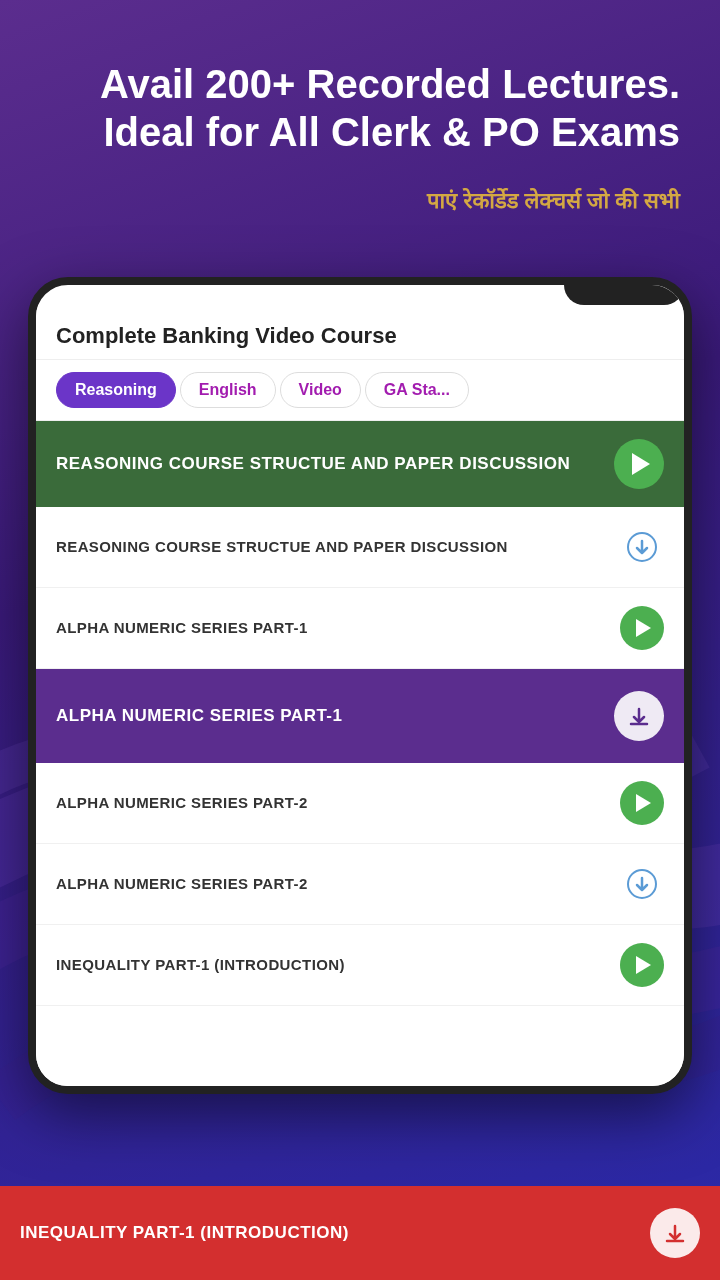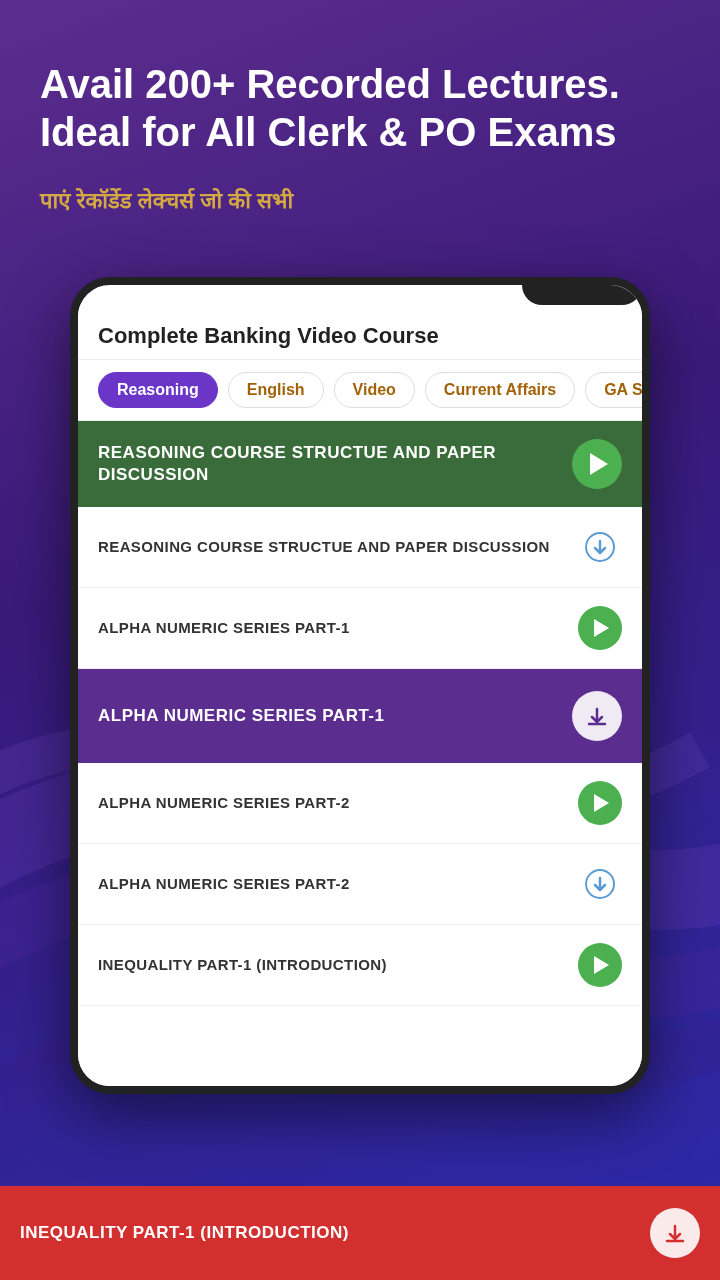--- a/index.html
+++ b/index.html
@@ -7,42 +7,42 @@
     body {
       width: 720px;
       min-height: 1280px;
       background: linear-gradient(160deg, #5b2d8e 0%, #3a1a7a 40%, #2a2aaa 100%);
       font-family: 'Arial', sans-serif;
       overflow-x: hidden;
     }
 
     .hero-section {
       padding: 60px 40px 30px 40px;
-      text-align: left;
+      text-align: right;
     }
 
     .hero-title {
       color: #ffffff;
       font-size: 40px;
       font-weight: 900;
       line-height: 1.2;
       margin-bottom: 30px;
     }
 
     .hero-subtitle {
       color: #d4a843;
       font-size: 22px;
       font-weight: 700;
       line-height: 1.4;
     }
 
     .phone-container {
       position: relative;
       margin: 30px auto 0 auto;
-      width: 580px;
+      width: 664px;
     }
 
     .phone-frame {
       background: #ffffff;
       border-radius: 40px;
       border: 8px solid #222;
       overflow: hidden;
       box-shadow: 0 20px 60px rgba(0,0,0,0.5);
       position: relative;
     }
@@ -71,39 +71,39 @@
     }
 
     .course-title {
       font-size: 22px;
       font-weight: 700;
       color: #222;
     }
 
     .tabs-row {
       display: flex;
-      gap: 10px;
+      gap: 4px;
       padding: 12px 20px;
       overflow-x: auto;
       border-bottom: 1px solid #eee;
       scrollbar-width: none;
     }
 
     .tabs-row::-webkit-scrollbar { display: none; }
 
     .tab-item {
       padding: 8px 18px;
       border-radius: 30px;
       font-size: 16px;
       font-weight: 600;
       white-space: nowrap;
       cursor: pointer;
       border: 1.5px solid #ddd;
       background: #fff;
-      color: #a16207;
+      color: #a21caf;
     }
 
     .tab-item.active {
       background: #6b35c8;
       color: #fff;
       border-color: #6b35c8;
     }
 
     .highlighted-item-green {
       background: #3a6b3a;
@@ -276,21 +276,20 @@
       <div class="phone-content">
 
         <div class="course-header">
           <div class="course-title">Complete Banking Video Course</div>
         </div>
 
         <div class="tabs-row">
           <div class="tab-item active">Reasoning</div>
           <div class="tab-item">English</div>
           <div class="tab-item">Video</div>
-          <div class="tab-item">Current Affairs</div>
           <div class="tab-item">GA Sta...</div>
         </div>
 
         <div class="highlighted-item-green">
           <div class="item-text">REASONING COURSE STRUCTUE AND PAPER DISCUSSION</div>
           <div class="play-btn-green">
             <div class="play-icon"></div>
           </div>
         </div>
 

